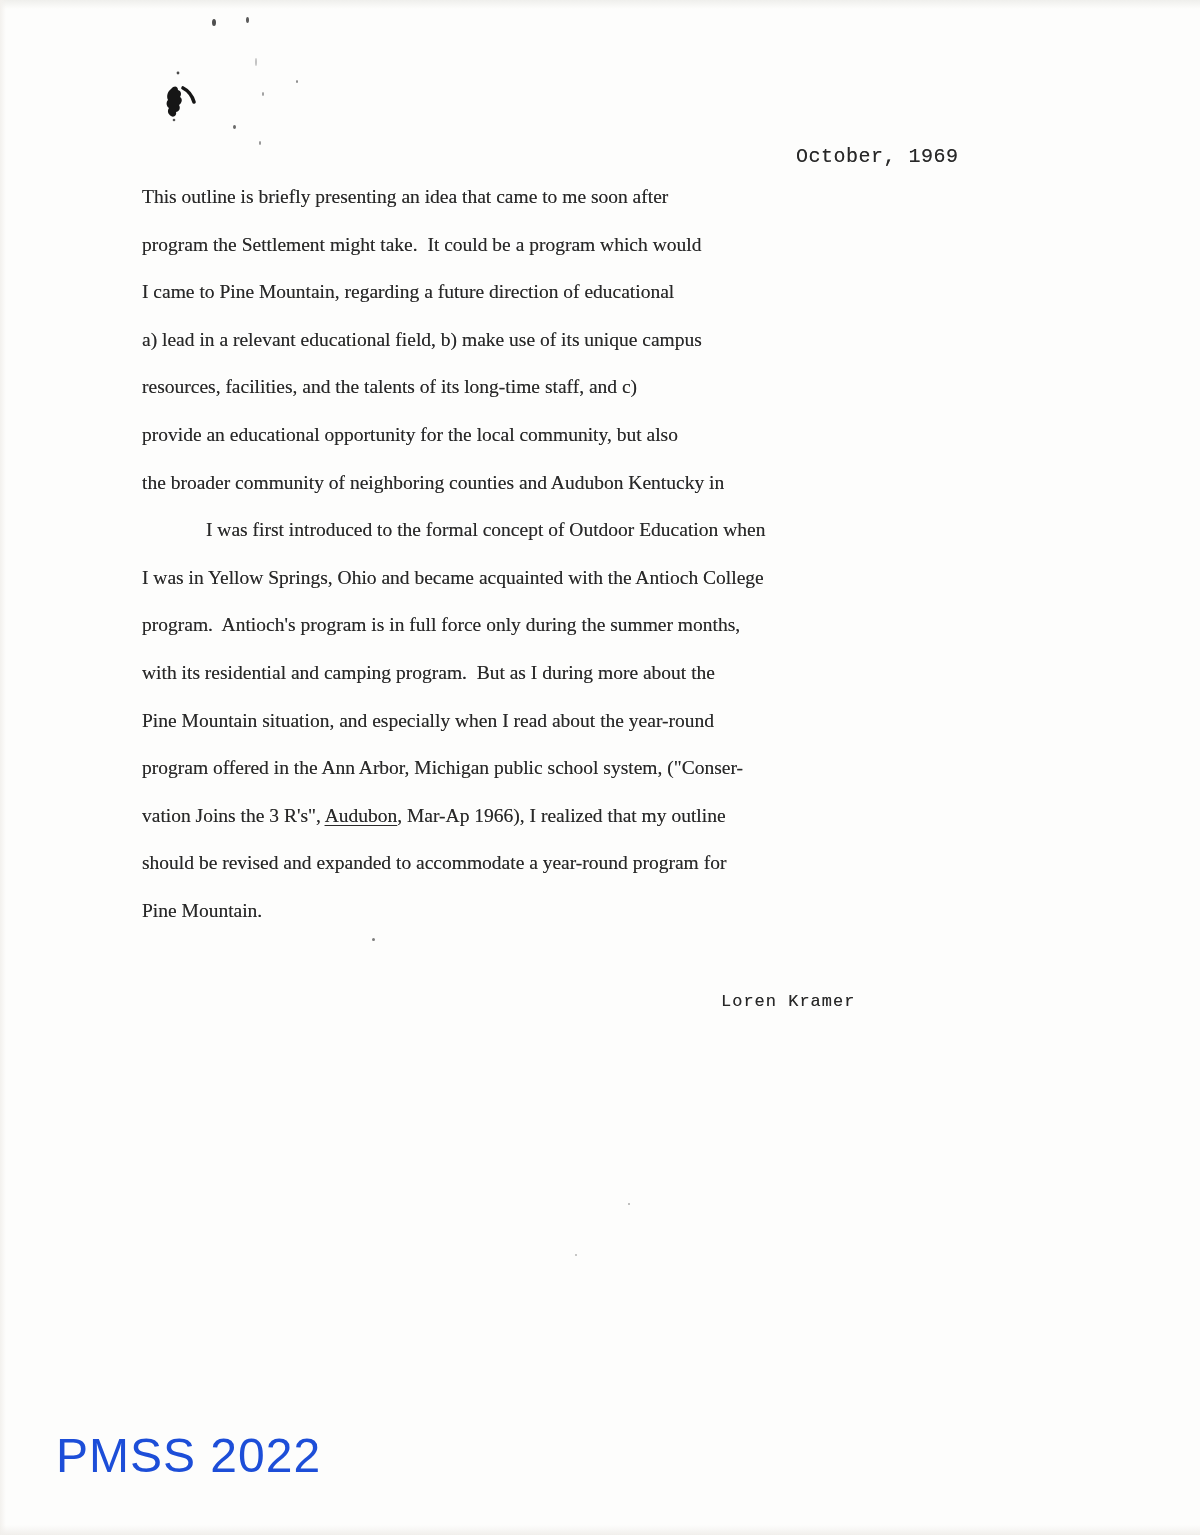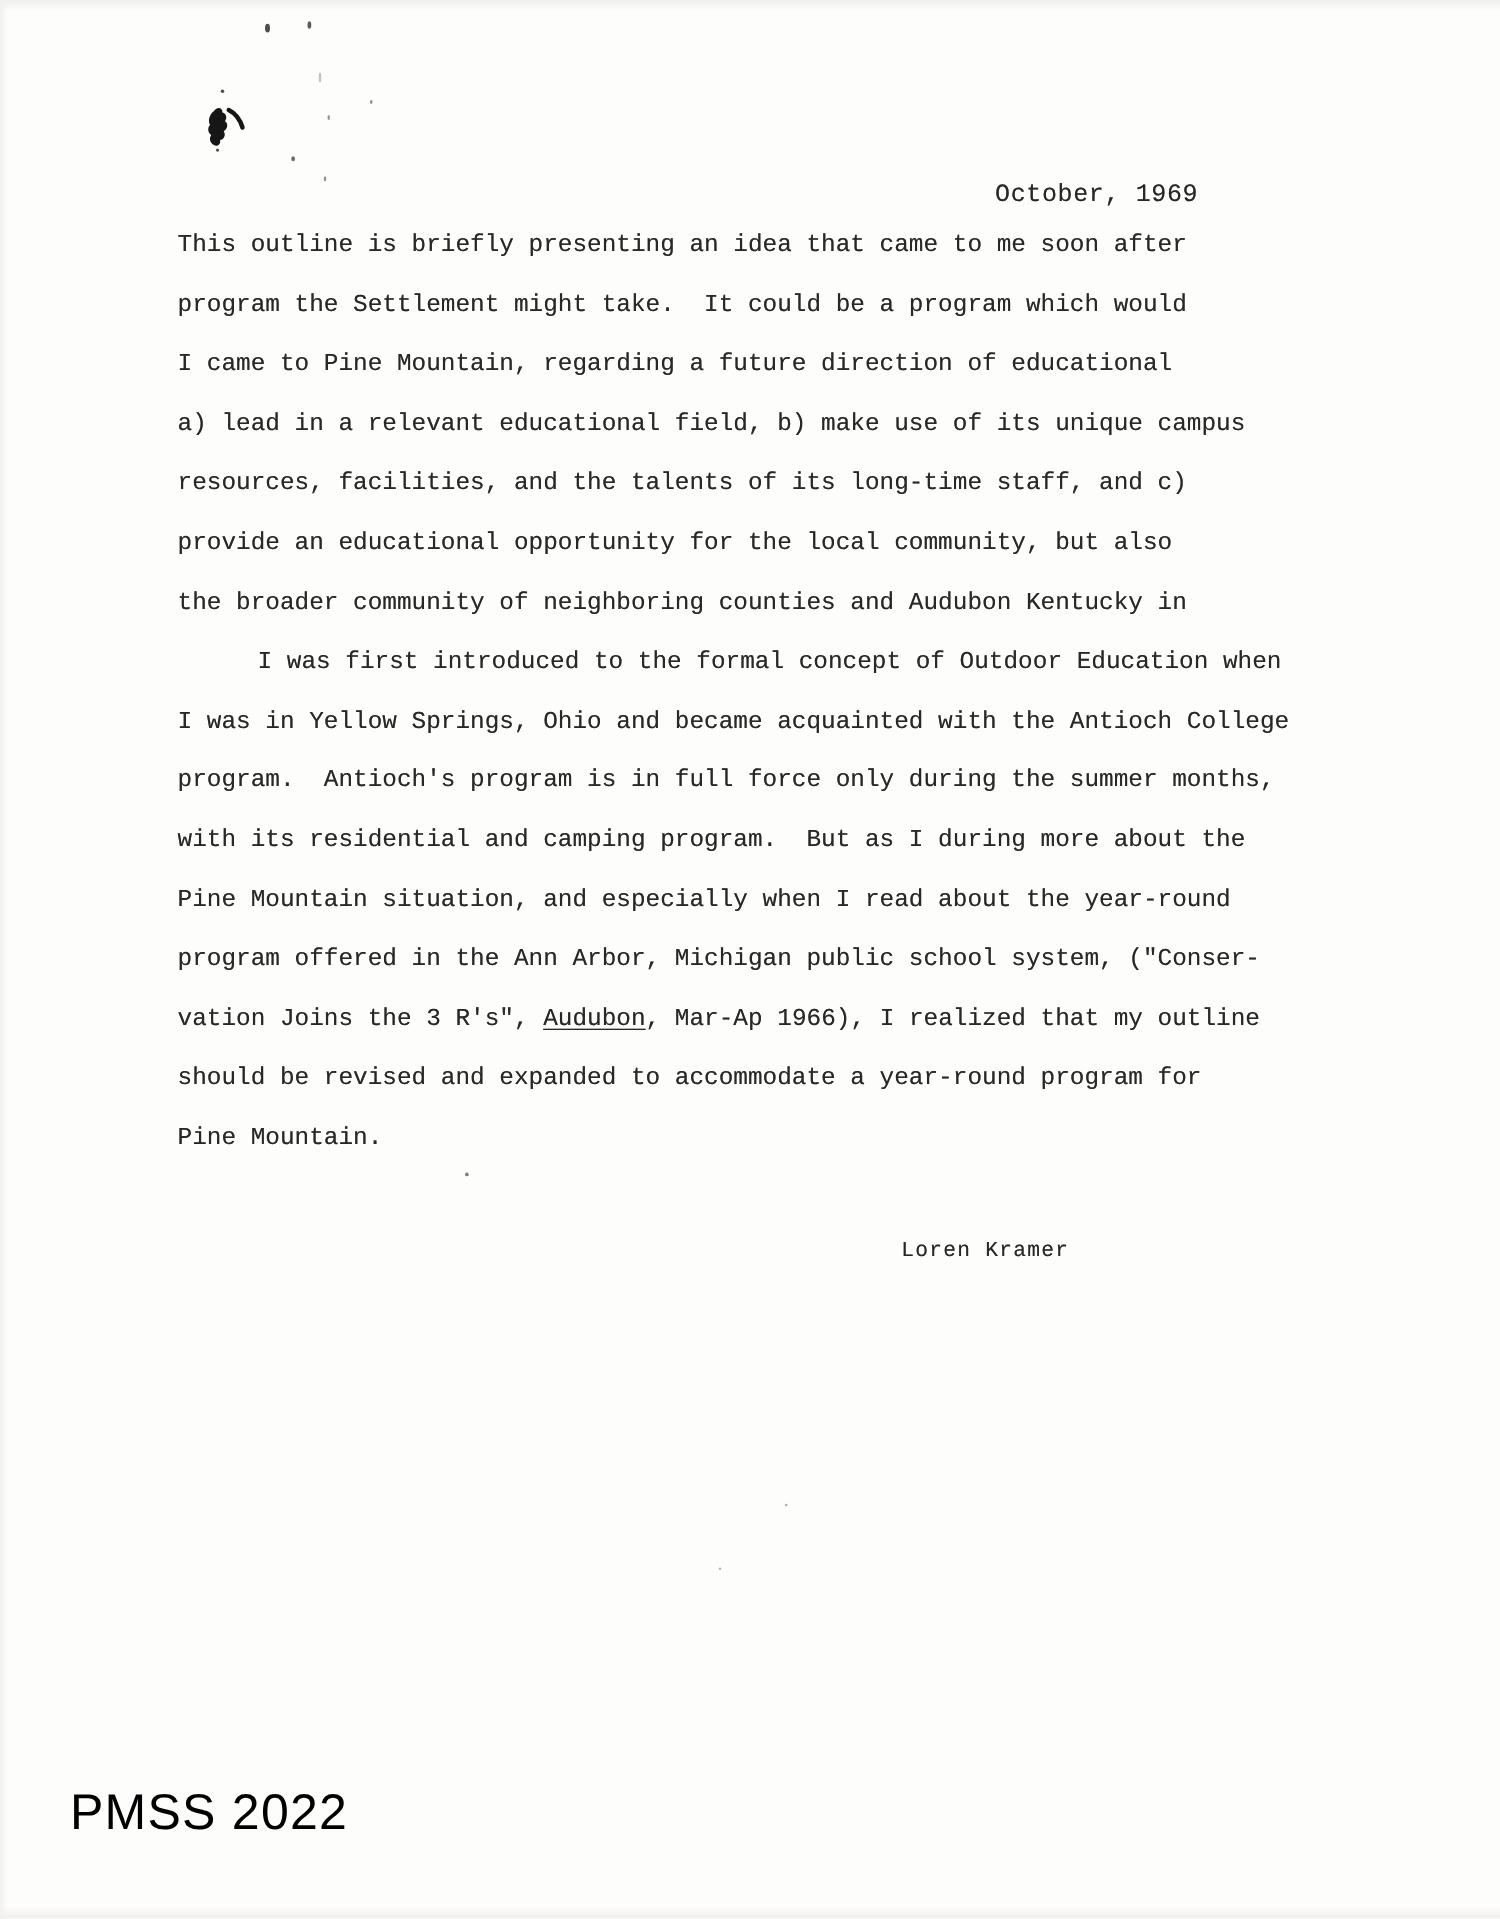--- a/index.html
+++ b/index.html
@@ -41,37 +41,38 @@
     position: absolute;
     left: 142px; top: 181px;
     width: 960px;
   }
   .line {
     height: 47.6px;
     white-space: pre;
     font-size: 19.5px;
     line-height: 31px;
     text-shadow: 0 0 0.5px rgba(20,20,20,0.5);
+    font-family: Liberation Serif, serif;
   }
   .line.indent { padding-left: 64px; }
   .u { text-decoration: underline; text-underline-offset: 3px; margin-top: 48px; }
   .signature {
     position: absolute;
     left: 721px; top: 992px;
     font-size: 17px;
     letter-spacing: 1px;
     text-shadow: 0 0 0.5px rgba(20,20,20,0.5);
   }
   .watermark {
     position: absolute;
     left: 56px; top: 1428px;
     font-family: "Liberation Sans", "DejaVu Sans", sans-serif;
-    font-size: 40px;
+    font-size: 48px;
     font-weight: 400;
-    color: #000000;
+    color: #1d4ed8;
     letter-spacing: 1px;
   }
   .smudge { position: absolute; left: 158px; top: 68px; }
   .speck { position: absolute; border-radius: 50%; pointer-events: none; }
 </style>
 </head>
 <body>
 
 <div class="page">
   <div class="edge-left"></div>

